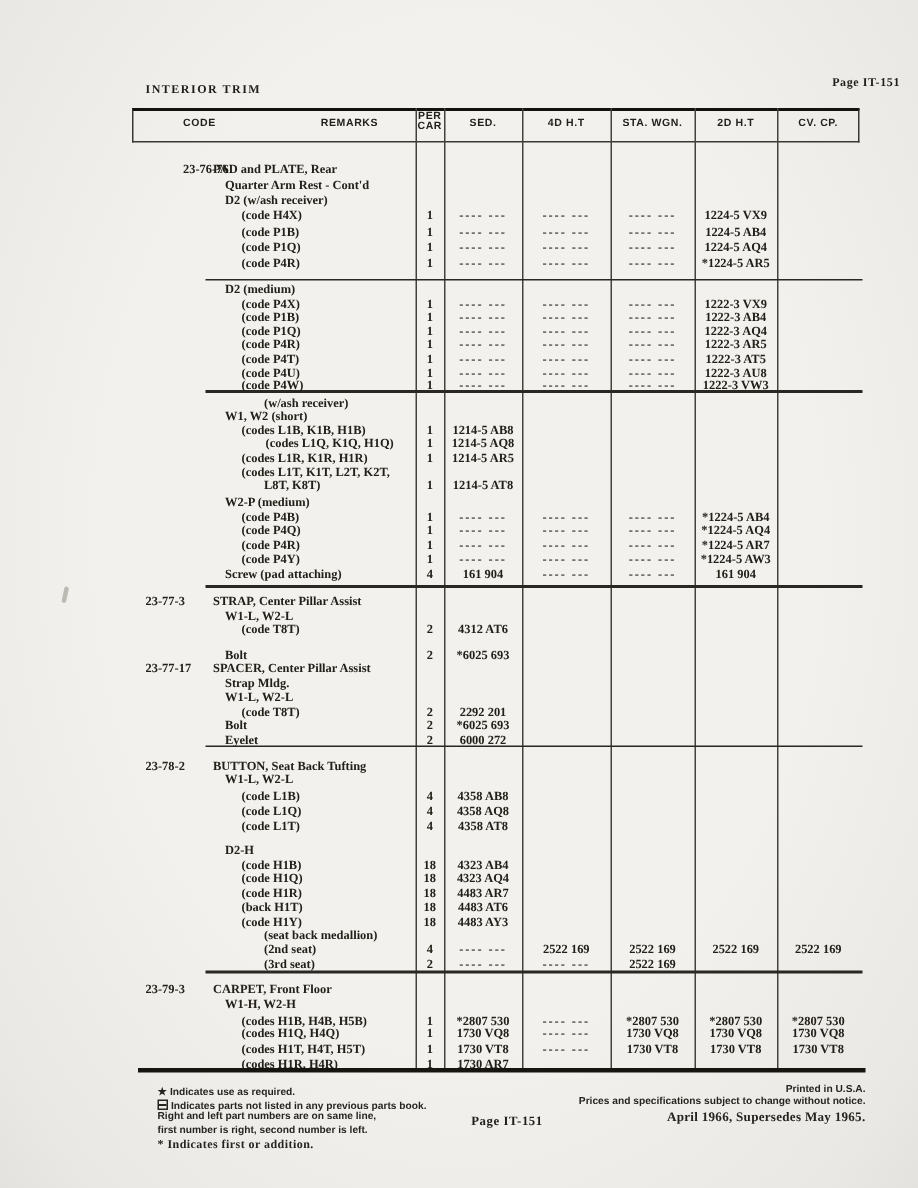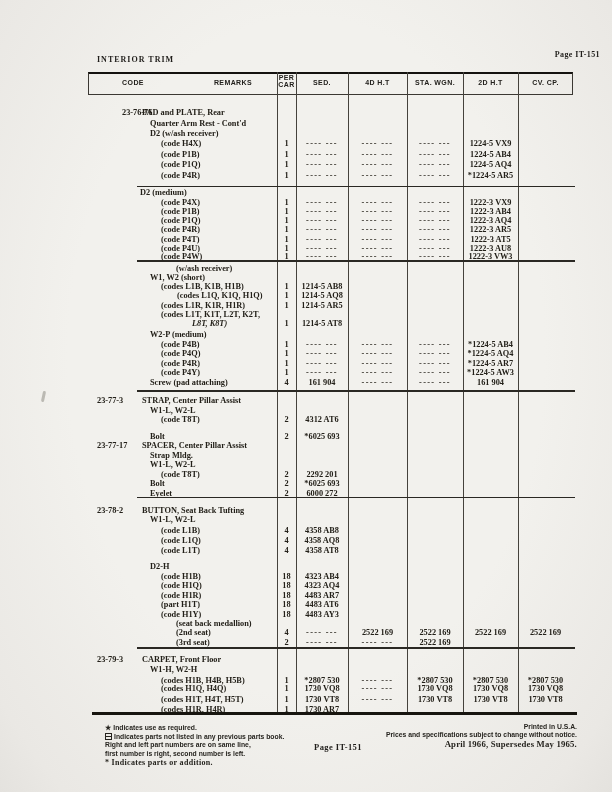--- a/index.html
+++ b/index.html
@@ -114,21 +114,21 @@
       </div>
       <div class="trow" style="top: 170.5px;">
         <span style="left: 161px;">(code P4R)</span>
         <span style="left: 286.5px; transform: translateX(-50%);">1</span>
         <span class="dash" style="left: 322px; transform: translateX(-50%);">---- ---</span>
         <span class="dash" style="left: 377.5px; transform: translateX(-50%);">---- ---</span>
         <span class="dash" style="left: 435px; transform: translateX(-50%);">---- ---</span>
         <span style="left: 490.5px; transform: translateX(-50%);">*1224-5 AR5</span>
       </div>
       <div class="trow" style="top: 188px;">
-        <span style="left: 140px;">D2 (medium)</span>
+        <span style="left: 150px;">D2 (medium)</span>
       </div>
       <div class="trow" style="top: 197.5px;">
         <span style="left: 161px;">(code P4X)</span>
         <span style="left: 286.5px; transform: translateX(-50%);">1</span>
         <span class="dash" style="left: 322px; transform: translateX(-50%);">---- ---</span>
         <span class="dash" style="left: 377.5px; transform: translateX(-50%);">---- ---</span>
         <span class="dash" style="left: 435px; transform: translateX(-50%);">---- ---</span>
         <span style="left: 490.5px; transform: translateX(-50%);">1222-3 VX9</span>
       </div>
       <div class="trow" style="top: 206.8px;">
@@ -197,21 +197,21 @@
       </div>
       <div class="trow" style="top: 300.7px;">
         <span style="left: 161px;">(codes L1R, K1R, H1R)</span>
         <span style="left: 286.5px; transform: translateX(-50%);">1</span>
         <span style="left: 322px; transform: translateX(-50%);">1214-5 AR5</span>
       </div>
       <div class="trow" style="top: 310px;">
         <span style="left: 161px;">(codes L1T, K1T, L2T, K2T,</span>
       </div>
       <div class="trow" style="top: 319.3px;">
-        <span style="left: 192px; font-style: italic;">L8T, K8T)</span>
+        <span style="left: 176px;">L8T, K8T)</span>
         <span style="left: 286.5px; transform: translateX(-50%);">1</span>
         <span style="left: 322px; transform: translateX(-50%);">1214-5 AT8</span>
       </div>
       <div class="trow" style="top: 329.5px;">
         <span style="left: 150px;">W2-P (medium)</span>
       </div>
       <div class="trow" style="top: 339.5px;">
         <span style="left: 161px;">(code P4B)</span>
         <span style="left: 286.5px; transform: translateX(-50%);">1</span>
         <span class="dash" style="left: 322px; transform: translateX(-50%);">---- ---</span>
@@ -327,21 +327,21 @@
         <span style="left: 161px;">(code H1Q)</span>
         <span style="left: 286.5px; transform: translateX(-50%);">18</span>
         <span style="left: 322px; transform: translateX(-50%);">4323 AQ4</span>
       </div>
       <div class="trow" style="top: 590.5px;">
         <span style="left: 161px;">(code H1R)</span>
         <span style="left: 286.5px; transform: translateX(-50%);">18</span>
         <span style="left: 322px; transform: translateX(-50%);">4483 AR7</span>
       </div>
       <div class="trow" style="top: 600px;">
-        <span style="left: 161px;">(part H1T)</span>
+        <span style="left: 161px;">(back H1T)</span>
         <span style="left: 286.5px; transform: translateX(-50%);">18</span>
         <span style="left: 322px; transform: translateX(-50%);">4483 AT6</span>
       </div>
       <div class="trow" style="top: 609.5px;">
         <span style="left: 161px;">(code H1Y)</span>
         <span style="left: 286.5px; transform: translateX(-50%);">18</span>
         <span style="left: 322px; transform: translateX(-50%);">4483 AY3</span>
       </div>
       <div class="trow" style="top: 619px;">
         <span style="left: 176px;">(seat back medallion)</span>
@@ -413,21 +413,21 @@
   <div class="fnote" style="top:732px;">
     <span class="boxicon"></span><span>Indicates parts not listed in any previous parts book.</span>
   </div>
   <div class="fnote" style="top:741px;">
     <span>Right and left part numbers are on same line,</span>
   </div>
   <div class="fnote" style="top:750px;">
     <span>first number is right, second number is left.</span>
   </div>
   <div class="fnote fnote-em" style="top:757.5px;">
-    <span>* Indicates parts or addition.</span>
+    <span>* Indicates first or addition.</span>
   </div>
 
   <div class="pagelab-bottom">Page IT-151</div>
 
   <div class="fright" style="top:722.5px;">Printed in U.S.A.</div>
   <div class="fright" style="top:731px;">Prices and specifications subject to change without notice.</div>
   <div class="fright serifline" style="top:739px;">April 1966, Supersedes May 1965.</div>
 
 </div>
 

